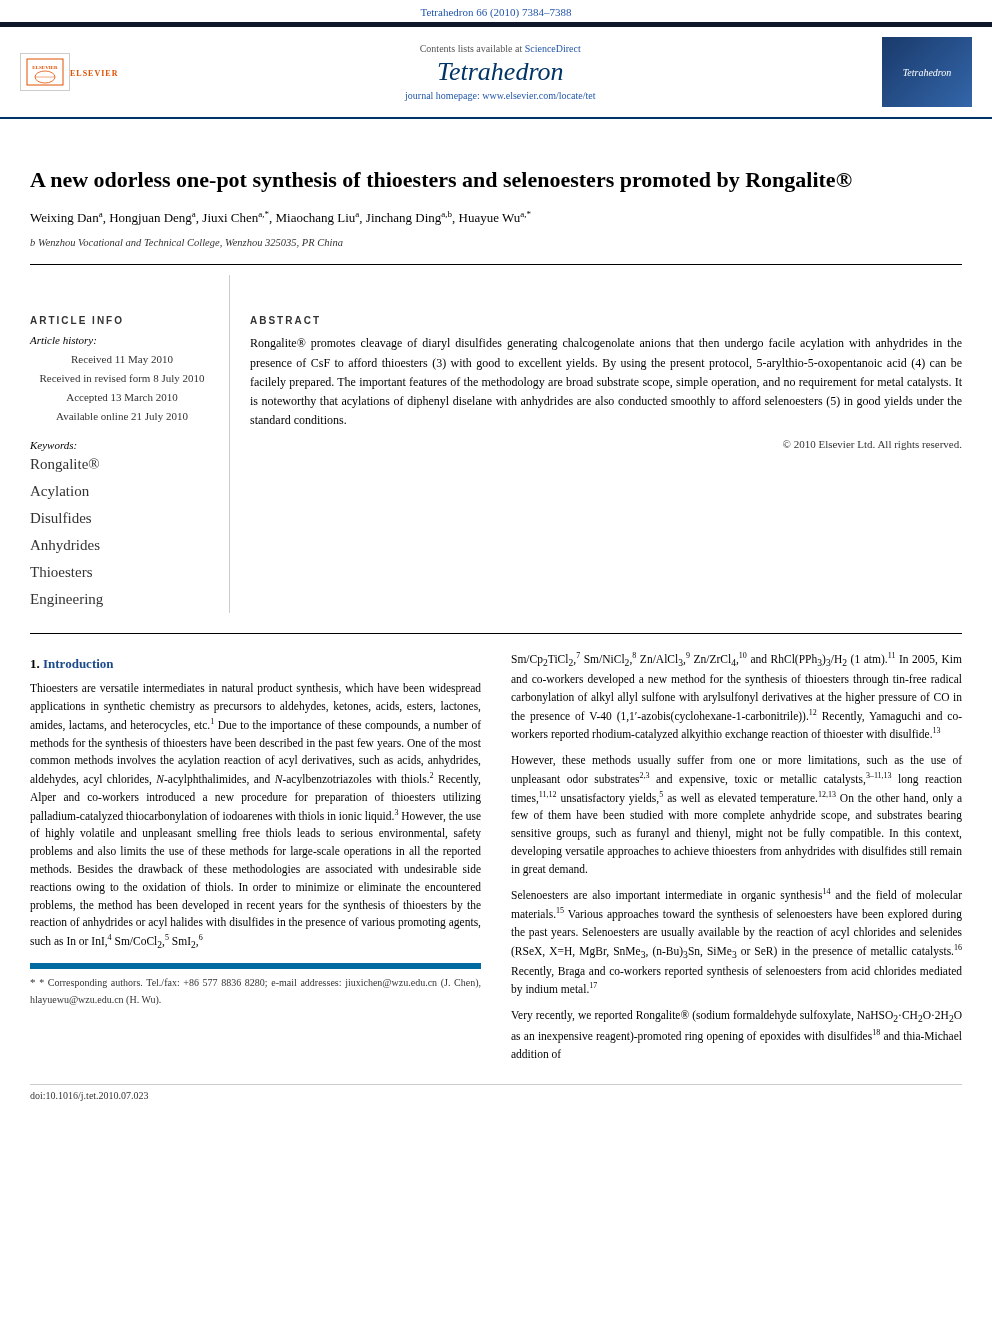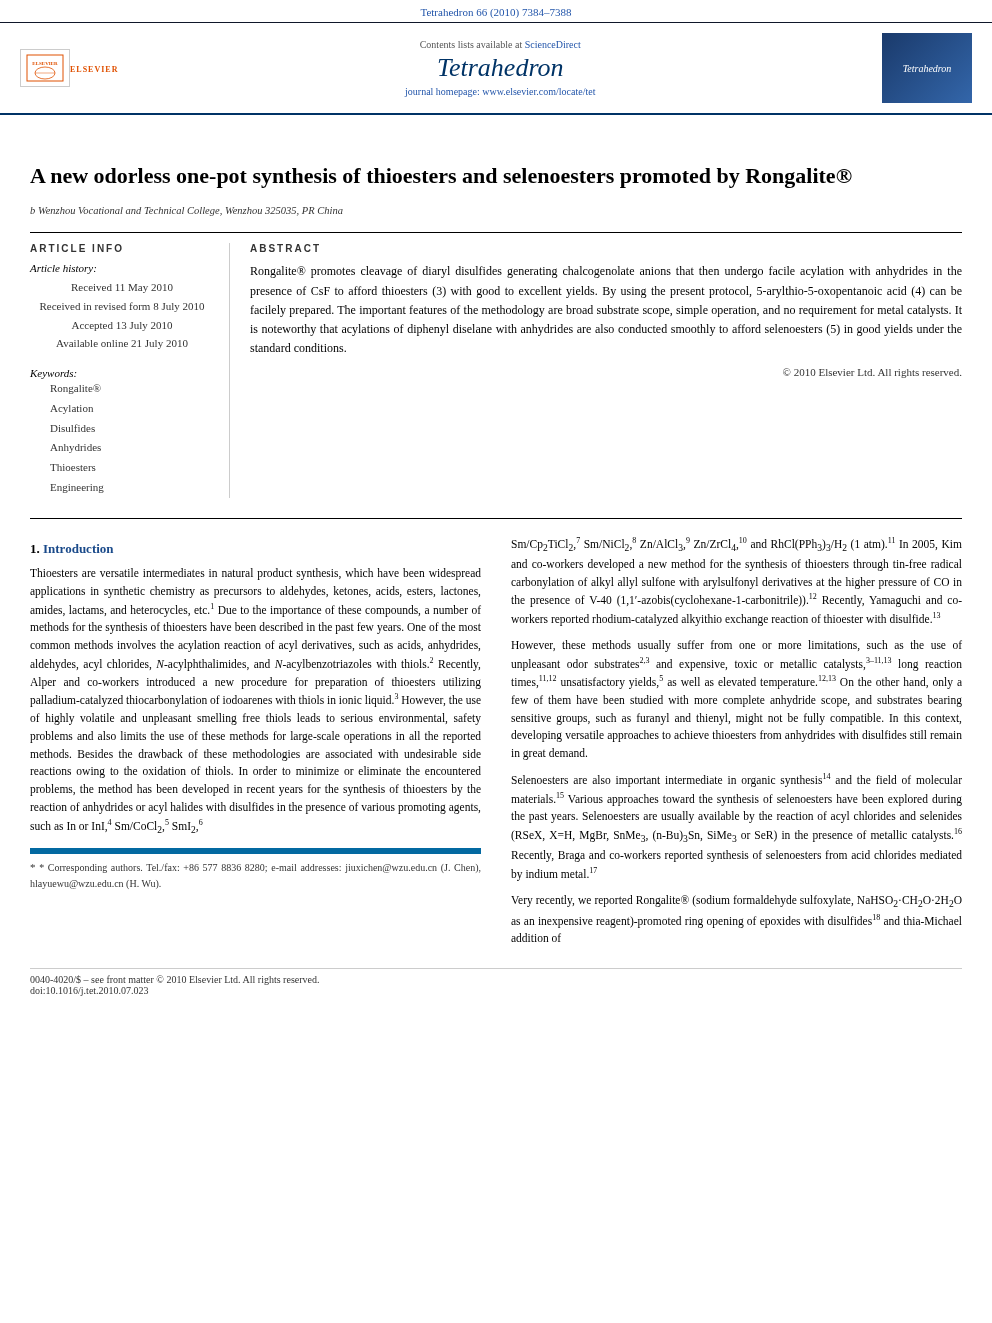--- a/index.html
+++ b/index.html
@@ -11,21 +11,21 @@
       width: 992px;
       min-height: 1323px;
     }
 
     
     .top-banner {
       text-align: center;
       padding: 6px 0 4px;
       font-size: 11px;
       color: #2255aa;
-      border-bottom: 1px solid #0f172a;
+      border-bottom: 5px solid #0f172a;
     }
 
     
     .journal-header {
       display: flex;
       align-items: center;
       padding: 10px 20px;
       border-bottom: 2px solid #003366;
       position: relative;
     }
@@ -158,20 +158,21 @@
       flex: 1;
     }
 
     .section-label {
       font-size: 10px;
       letter-spacing: 2px;
       color: #333;
       font-family: Arial, sans-serif;
       font-weight: bold;
       margin-bottom: 8px;
+      margin-top: 40px;
     }
 
     .article-info-section .info-heading {
       font-size: 11px;
       font-style: italic;
       color: #000;
       margin-bottom: 4px;
     }
     .article-info-section .info-line {
       font-size: 11px;
@@ -183,24 +184,23 @@
     .keywords-section {
       margin-top: 14px;
     }
     .keywords-section .kw-heading {
       font-size: 11px;
       font-style: italic;
       color: #000;
       margin-bottom: 0;
     }
     .keywords-section .kw-item {
-      font-size: 11px;
+      font-size: 15px;
       color: #333;
       line-height: 1.8;
-      margin-left: 20px;
     }
 
     
     .abstract-text {
       font-size: 12px;
       line-height: 1.6;
       color: #000;
       text-align: justify;
       margin-bottom: 8px;
     }
@@ -313,33 +313,41 @@
   </div>
   <div class="journal-header-right">
     <div class="brand-text">Tetrahedron</div>
   </div>
 </div>
 
 <div class="main-content">
 
   <div class="article-title">A new odorless one-pot synthesis of thioesters and selenoesters promoted by Rongalite®</div>
 
+  <div class="authors">
+    <span>Weixing Dan</span><sup>a</sup>,
+    <span>Hongjuan Deng</span><sup>a</sup>,
+    <span>Jiuxi Chen</span><sup>a,*</sup>,
+    <span>Miaochang Liu</span><sup>a</sup>,
+    <span>Jinchang Ding</span><sup>a,b</sup>,
+    <span>Huayue Wu</span><sup>a,*</sup>
+  </div>
 
   <div class="affiliations">
     <div>b Wenzhou Vocational and Technical College, Wenzhou 325035, PR China</div>
   </div>
 
   <div class="two-col">
 
     <div class="col-left article-info-section">
       <div class="section-label">ARTICLE INFO</div>
       <div class="info-heading">Article history:</div>
       <div class="info-line">Received 11 May 2010</div>
       <div class="info-line">Received in revised form 8 July 2010</div>
-      <div class="info-line">Accepted 13 July 2010</div>
+      <div class="info-line">Accepted 13 March 2010</div>
       <div class="info-line">Available online 21 July 2010</div>
 
       <div class="keywords-section">
         <div class="kw-heading">Keywords:</div>
         <div class="kw-item">Rongalite®</div>
         <div class="kw-item">Acylation</div>
         <div class="kw-item">Disulfides</div>
         <div class="kw-item">Anhydrides</div>
         <div class="kw-item">Thioesters</div>
         <div class="kw-item">Engineering</div>
@@ -387,17 +395,16 @@
         Selenoesters are also important intermediate in organic synthesis<sup>14</sup> and the field of molecular materials.<sup>15</sup> Various approaches toward the synthesis of selenoesters have been explored during the past years. Selenoesters are usually available by the reaction of acyl chlorides and selenides (RSeX, X=H, MgBr, SnMe<sub>3</sub>, (n-Bu)<sub>3</sub>Sn, SiMe<sub>3</sub> or SeR) in the presence of metallic catalysts.<sup>16</sup> Recently, Braga and co-workers reported synthesis of selenoesters from acid chlorides mediated by indium metal.<sup>17</sup>
       </div>
 
       <div class="body-para">
         Very recently, we reported Rongalite® (sodium formaldehyde sulfoxylate, NaHSO<sub>2</sub>·CH<sub>2</sub>O·2H<sub>2</sub>O as an inexpensive reagent)-promoted ring opening of epoxides with disulfides<sup>18</sup> and thia-Michael addition of
       </div>
     </div>
   </div>
 
   <div class="page-footer">
-    <div>0040-4020/$ – see front matter © 2010 Elsevier Ltd. All rights reserved.</div>
     <div>doi:10.1016/j.tet.2010.07.023</div>
   </div>
 
 </div>
 
 </body></html>

